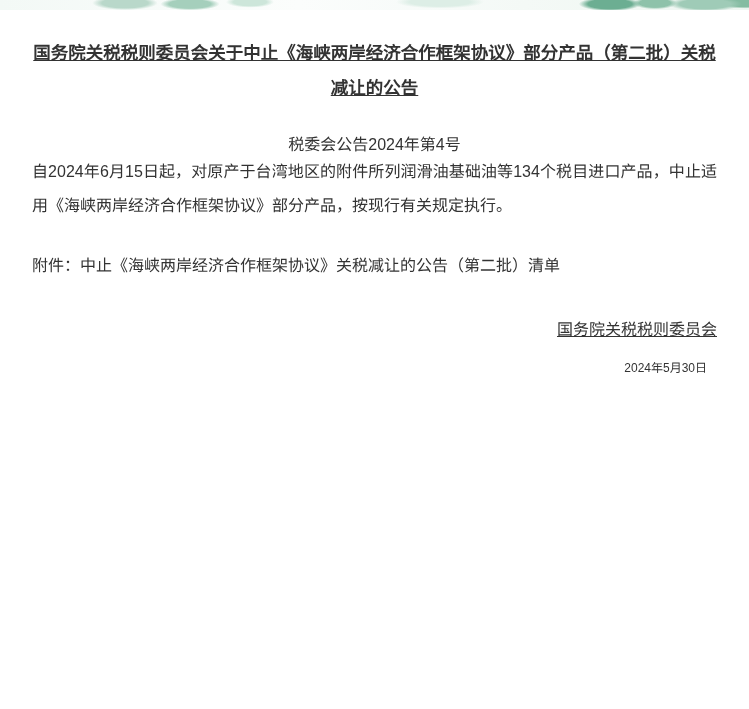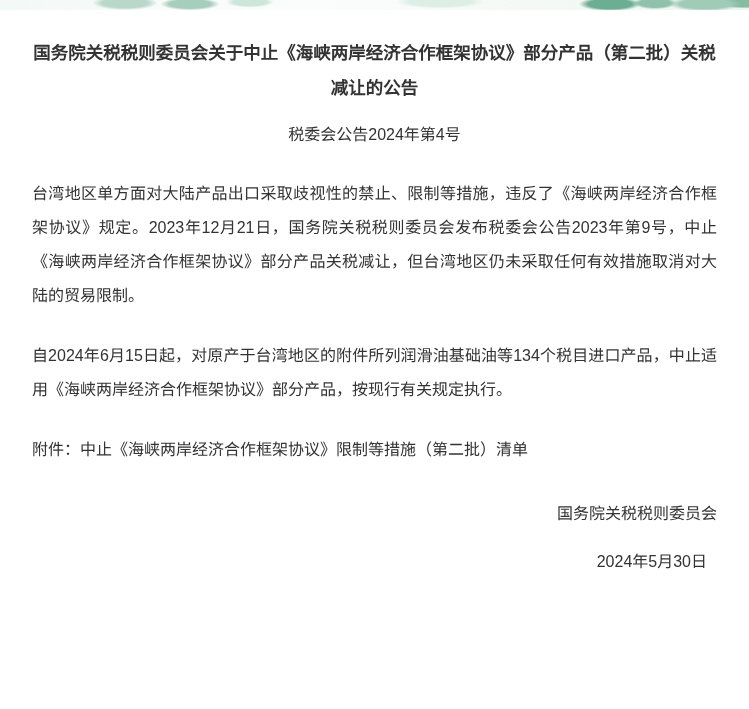--- a/index.html
+++ b/index.html
@@ -33,23 +33,24 @@
   .content {
     padding: 0 32px;
   }
   .title {
     margin: 26px 0 0 0;
     font-size: 17.5px;
     font-weight: 700;
     line-height: 35px;
     text-align: center;
     color: #333333;
+    text-decoration: underline;
   }
   .doc-number {
-    margin-top: 19px;
+    margin-top: 29px;
     font-size: 16px;
     line-height: 20px;
     text-align: center;
     color: #333333;
   }
   .para {
     margin: 0 0 26px 0;
     font-size: 16px;
     line-height: 34px;
     text-align: justify;
@@ -60,43 +61,43 @@
   }
   .attachment {
     margin-bottom: 0;
   }
   .signature {
     margin-top: 37px;
     font-size: 16px;
     line-height: 20px;
     text-align: right;
     color: #333333;
+    text-decoration: underline;
   }
   .date {
-    margin-top: 28px;
+    margin-top: 18px;
     padding-right: 10px;
-    font-size: 16px;
+    font-size: 12px;
     line-height: 20px;
     text-align: right;
     color: #333333;
   }
 </style>
 </head>
 <body>
 
 <div class="banner"></div>
 
 <div class="content">
   <h1 class="title">国务院关税税则委员会关于中止《海峡两岸经济合作框架协议》部分产品（第二批）关税减让的公告</h1>
 
   <div class="doc-number">税委会公告2024年第4号</div>
 
-  <p class="para first">台湾地区单方面对大陆产品出口采取歧视性的禁止、限制等措施，违反了《海峡两岸经济合作框架协议》规定。2023年12月21日，国务院关税税则委员会发布税委会公告2023年第9号，中止《海峡两岸经济合作框架协议》部分产品关税减让，但台湾地区仍未采取任何有效措施取消对大陆的贸易限制。</p>
 
 
   <p class="para">自2024年6月15日起，对原产于台湾地区的附件所列润滑油基础油等134个税目进口产品，中止适用《海峡两岸经济合作框架协议》部分产品，按现行有关规定执行。</p>
 
-  <p class="para attachment">附件：中止《海峡两岸经济合作框架协议》限制等措施（第二批）清单</p>
+  <p class="para attachment">附件：中止《海峡两岸经济合作框架协议》关税减让的公告（第二批）清单</p>
 
   <div class="signature">国务院关税税则委员会</div>
 
   <div class="date">2024年5月30日</div>
 </div>
 
 </body></html>

